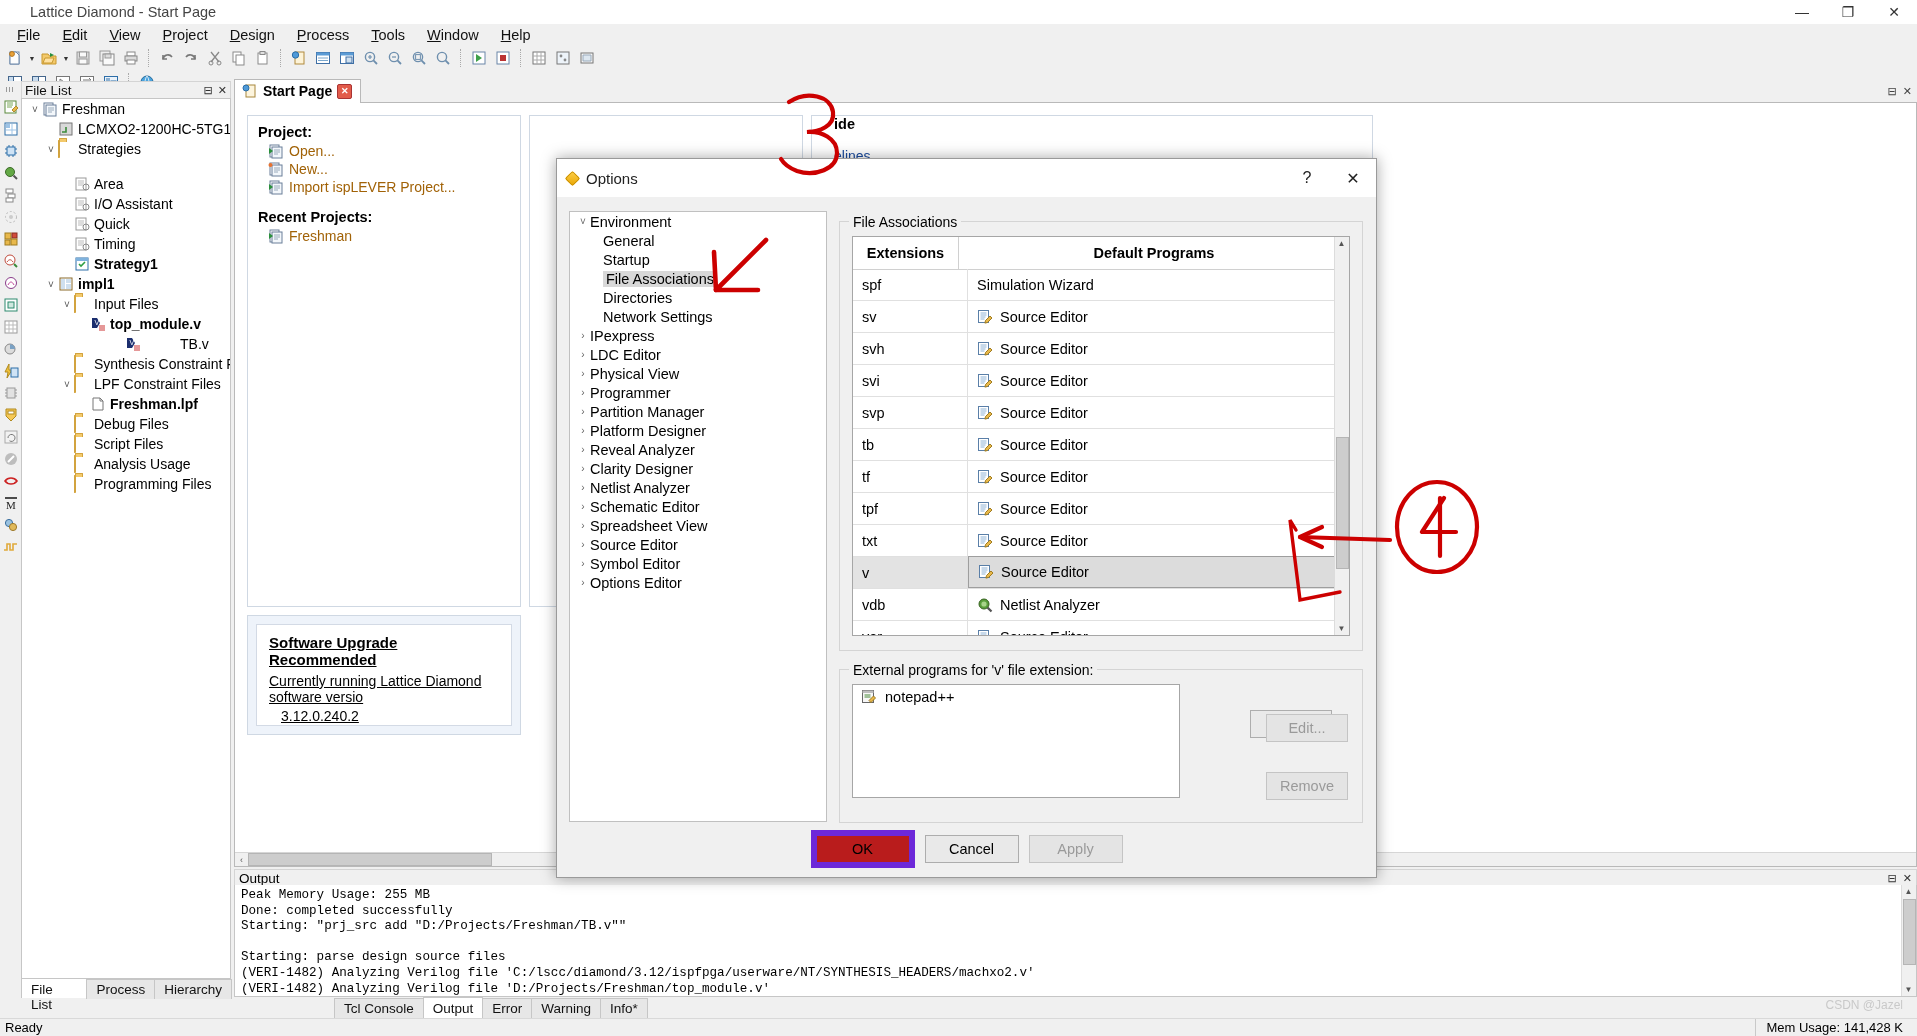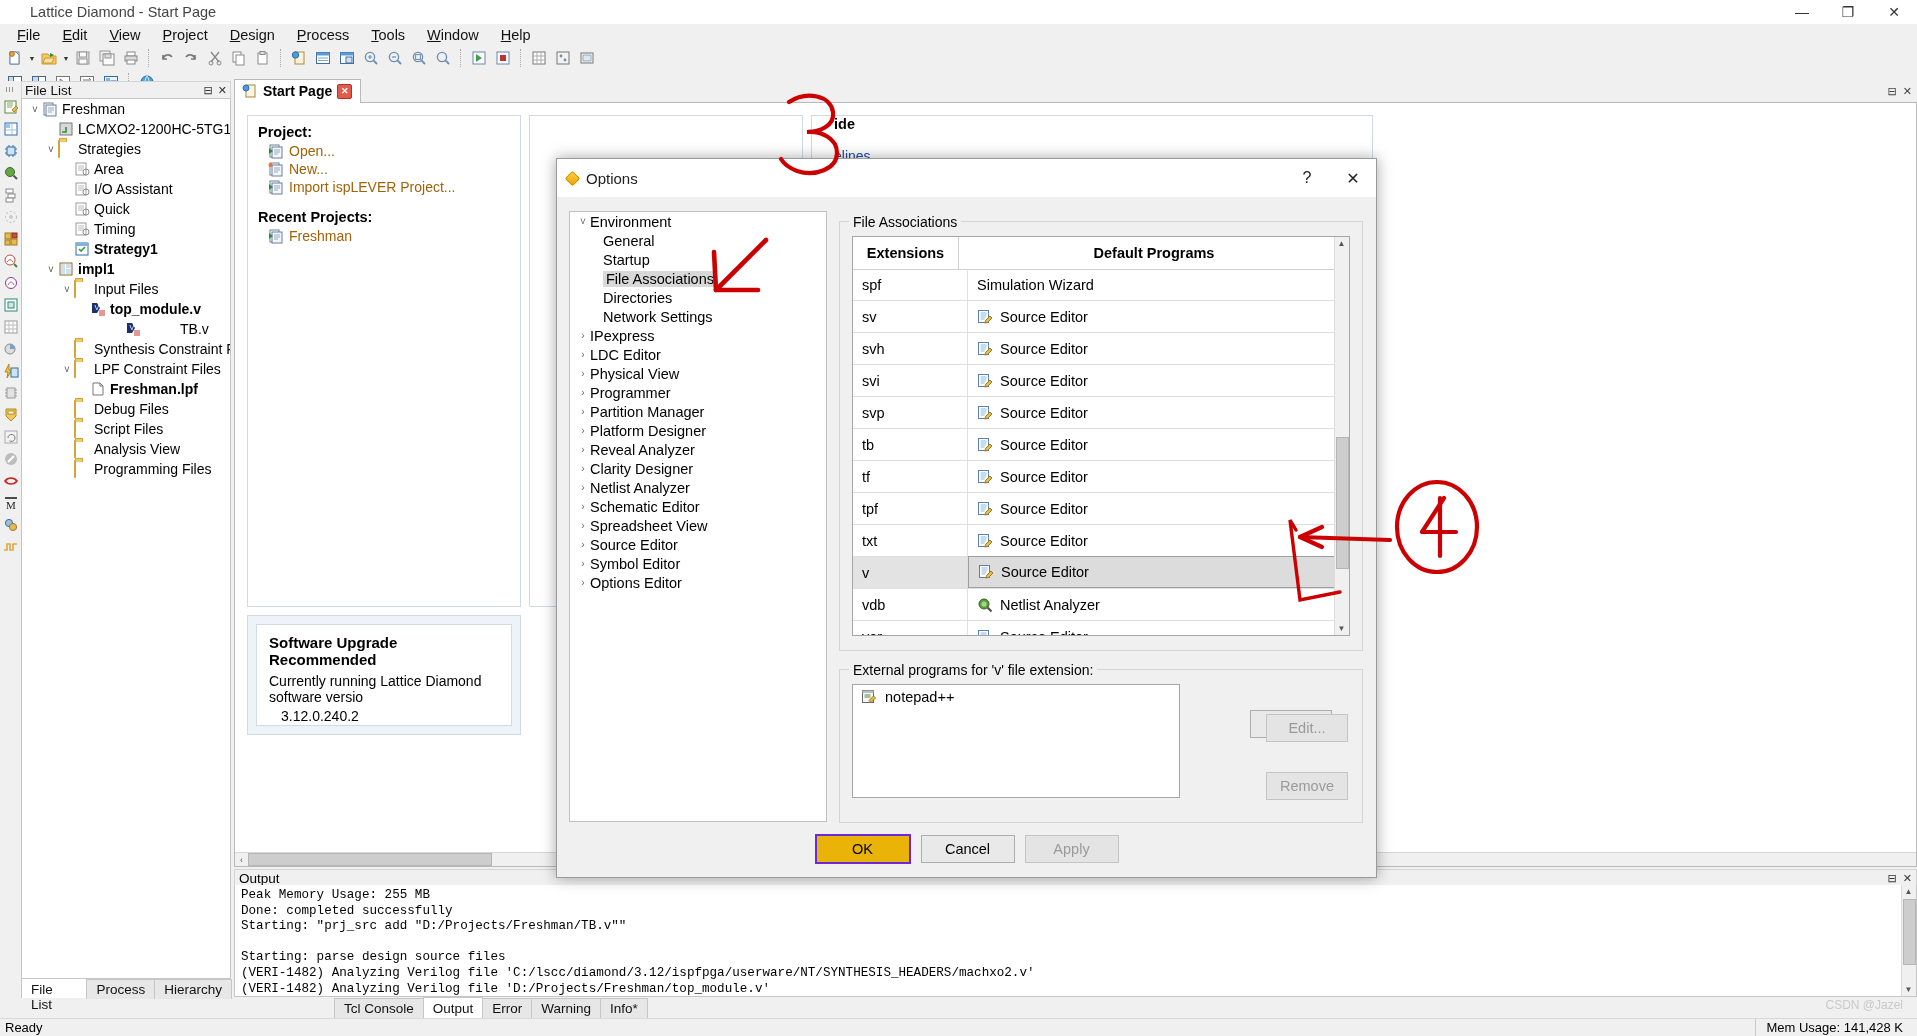--- a/index.html
+++ b/index.html
@@ -129,21 +129,21 @@
   .fa-row .c1{width:105px;display:flex;align-items:center;padding-left:9px;font-size:14.5px;border-right:1px solid #e0e0e0;}
   .fa-row .c2{flex:1;display:flex;align-items:center;gap:7px;padding-left:9px;font-size:14.5px;}
   .fa-row.selected .c1{background:#e3e3e3;}
   .fa-row.selected .c2{background:#dcdcdc;border:1px solid #9e9e9e;margin:-1px 0 0 0;box-sizing:border-box;}
 
   .ext-list{position:absolute;background:#fff;border:1px solid #a6a6a6;}
   .ext-item{display:flex;align-items:center;gap:8px;padding:4px 8px;font-size:14.5px;}
 
   .btn{border:1px solid #adadad;background:#e9e9e9;font-size:14.5px;display:flex;align-items:center;justify-content:center;}
   .btn.disabled{color:#9a9a9a;background:#e4e4e4;border-color:#c4c4c4;}
-  .btn.default{background:#eab308;border:2px solid #6d28d9;}
+  .btn.default{background:#b91c1c;border:6px solid #6d28d9;}
 
   
   .pen{position:absolute;pointer-events:none;}
 
   
   .wm{position:absolute;right:14px;bottom:24px;color:#c9c9c9;font-size:12px;}
 </style>
 </head>
 <body>
 
@@ -529,21 +529,21 @@
                 <path d="M4 11h4v-5" stroke="#3a8a3a" fill="none" stroke-width="1.6"></path>
               </svg>
             </span>
             <span class="tlabel">LCMXO2-1200HC-5TG144C</span>
           </div>
           <div class="tnode" style="padding-left: 22px;">
             <span class="twist">˅</span>
             <span class="ticon"><span class="folder"></span></span>
             <span class="tlabel">Strategies</span>
           </div>
-          <div class="tnode" style="padding-left: 38px;">
+          <div class="tnode" style="padding-left: 38px; margin-top: 15px;">
             <span class="twist"></span>
             <span class="ticon">
               <svg class="ic" viewBox="0 0 16 16">
                 <rect x="2" y="2" width="10" height="12" fill="#fff" stroke="#999"></rect>
                 <path d="M4 5h6M4 7h6M4 9h5" stroke="#bbb"></path>
                 <circle cx="12" cy="11" r="3" fill="none" stroke="#8a8a8a"></circle>
               </svg>
             </span>
             <span class="tlabel">Area</span>
           </div>
@@ -656,21 +656,21 @@
             <span class="tlabel">Debug Files</span>
           </div>
           <div class="tnode" style="padding-left: 38px;">
             <span class="twist"></span>
             <span class="ticon"><span class="folder"></span></span>
             <span class="tlabel">Script Files</span>
           </div>
           <div class="tnode" style="padding-left: 38px;">
             <span class="twist"></span>
             <span class="ticon"><span class="folder"></span></span>
-            <span class="tlabel">Analysis View</span>
+            <span class="tlabel">Analysis Usage</span>
           </div>
           <div class="tnode" style="padding-left: 38px;">
             <span class="twist"></span>
             <span class="ticon"><span class="folder"></span></span>
             <span class="tlabel">Programming Files</span>
           </div>
         </div>
       <div class="bottom-tabs" id="filelist-tabs">
           <span class="btab active">File List</span>
           <span class="btab">Process</span>
@@ -766,21 +766,21 @@
               <div class="sp-a" style="position: absolute; top: 136px; left: 22px;">nd Reference Manual</div>
               <div class="sp-a" style="position: absolute; top: 176px; left: 22px;">Guide</div>
               <div class="sp-a" style="position: absolute; top: 196px; left: 22px;">rence Manual</div>
               <div class="sp-a" style="position: absolute; top: 216px; left: 22px;">uage Support Reference Manual</div>
               <div class="sp-h" style="position: absolute; top: 256px; left: 22px;">Web</div>
               <div class="sp-a" style="position: absolute; top: 276px; left: 22px;">ctor</div>
               <div class="sp-a" style="position: absolute; top: 336px; left: 22px;">rty</div>
             </div>
         </div>
 
-        <div class="upgrade-box" style="left:12px;top:512px;width:272px;height:118px;">
+        <div class="upgrade-box" style="left:12px;top:512px;width:272px;height:118px;text-decoration:underline;">
           <div class="upgrade-inner">
             <div class="ub-t">Software Upgrade Recommended</div>
             <div class="ub-p">Currently running Lattice Diamond software versio</div>
             <div class="ub-p" style="padding-left:12px;">3.12.0.240.2</div>
 
           </div>
         </div>
 
         <div class="hscroll">
           <span class="arrow">‹</span>

